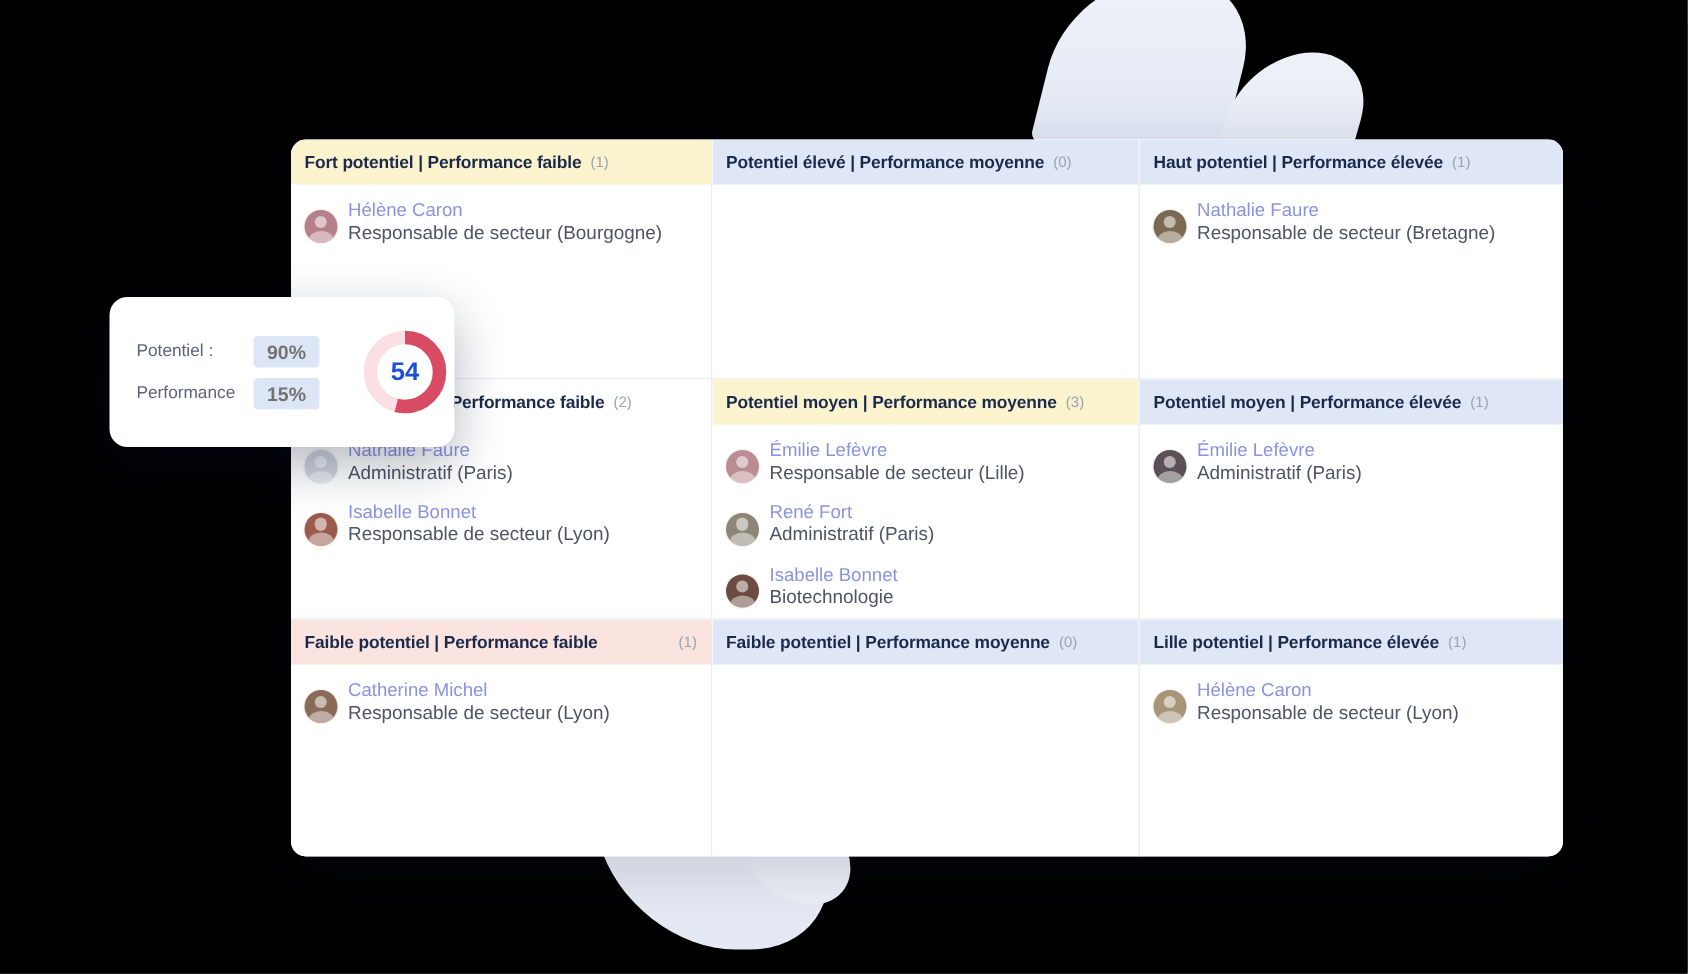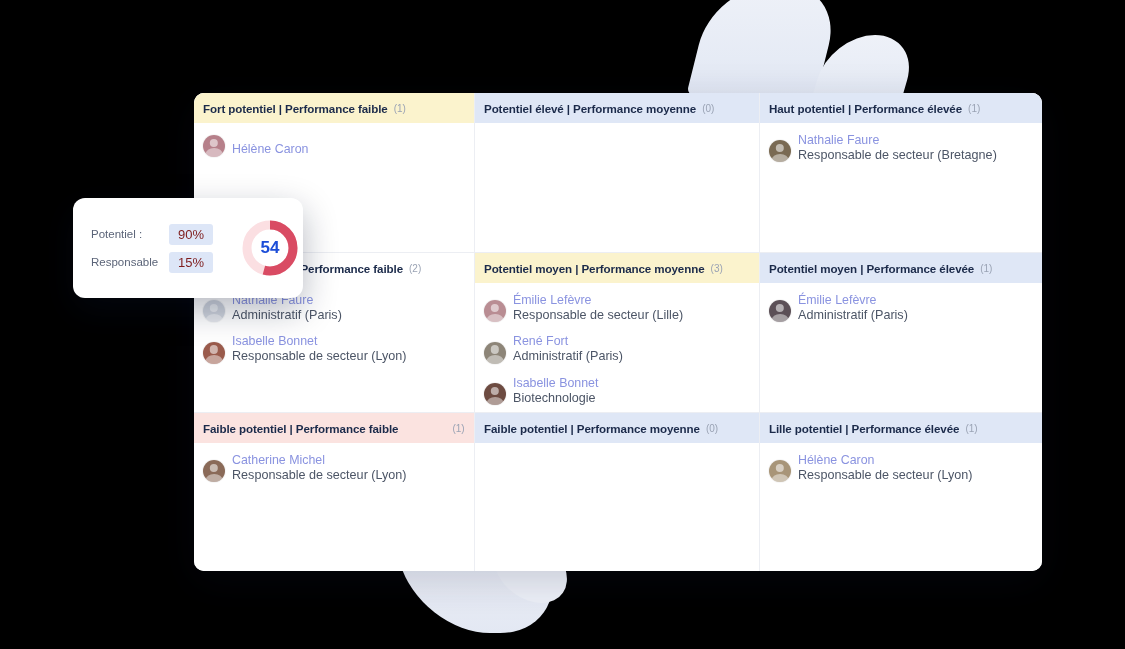--- a/index.html
+++ b/index.html
@@ -176,22 +176,22 @@
     align-items: center;
     margin: 7px 0;
   }
   .metric-label {
     font-size: 11.5px;
     color: #5b6478;
     width: 78px;
   }
   .metric-value {
     font-size: 13px;
-    font-weight: normal;
-    color: #7f1d1d;
+    font-weight: bold;
+    color: #737373;
     background: #dde6f7;
     border-radius: 3px;
     padding: 3px 9px;
   }
   .gauge {
     position: relative;
     width: 62px; height: 62px;
     flex: 0 0 62px;
     margin-left: 6px;
   }
@@ -225,20 +225,21 @@
             <span class="hcount">(1)</span>
           </div>
           <div class="people">
             <div class="person">
               <span class="avatar" style="background:#b6808a">
                 <span class="a-head"></span>
                 <span class="a-body"></span>
               </span>
               <span class="ptext">
                 <span class="pname">Hélène Caron</span>
+                <span class="prole">Responsable de secteur (Bourgogne)</span>
               </span>
             </div>
           </div>
         </div>
         <div class="cell">
           <div class="cell-header hdr-blue">
             <span class="htitle">Potentiel élevé | Performance moyenne</span>
             <span class="hcount">(0)</span>
           </div>
           <div class="people"></div>
@@ -391,21 +392,21 @@
       </div>
   </div>
 
   <div id="score-popup">
     <div class="metrics">
       <div class="metric-row">
         <span class="metric-label">Potentiel :</span>
         <span class="metric-value">90%</span>
       </div>
       <div class="metric-row">
-        <span class="metric-label">Responsable</span>
+        <span class="metric-label">Performance</span>
         <span class="metric-value">15%</span>
       </div>
     </div>
     <div class="gauge">
       <svg width="62" height="62" viewBox="0 0 62 62">
         <circle cx="31" cy="31" r="23" fill="none" stroke-width="9" id="gauge-track" stroke="#fbdfe2"></circle>
         <circle cx="31" cy="31" r="23" fill="none" stroke-width="9" stroke-linecap="butt" id="gauge-arc" stroke="#d94b63" stroke-dasharray="78.03716151517047 144.51326206513048"></circle>
       </svg>
       <div class="score" style="color: #1d4ed8;">54</div>
     </div>

